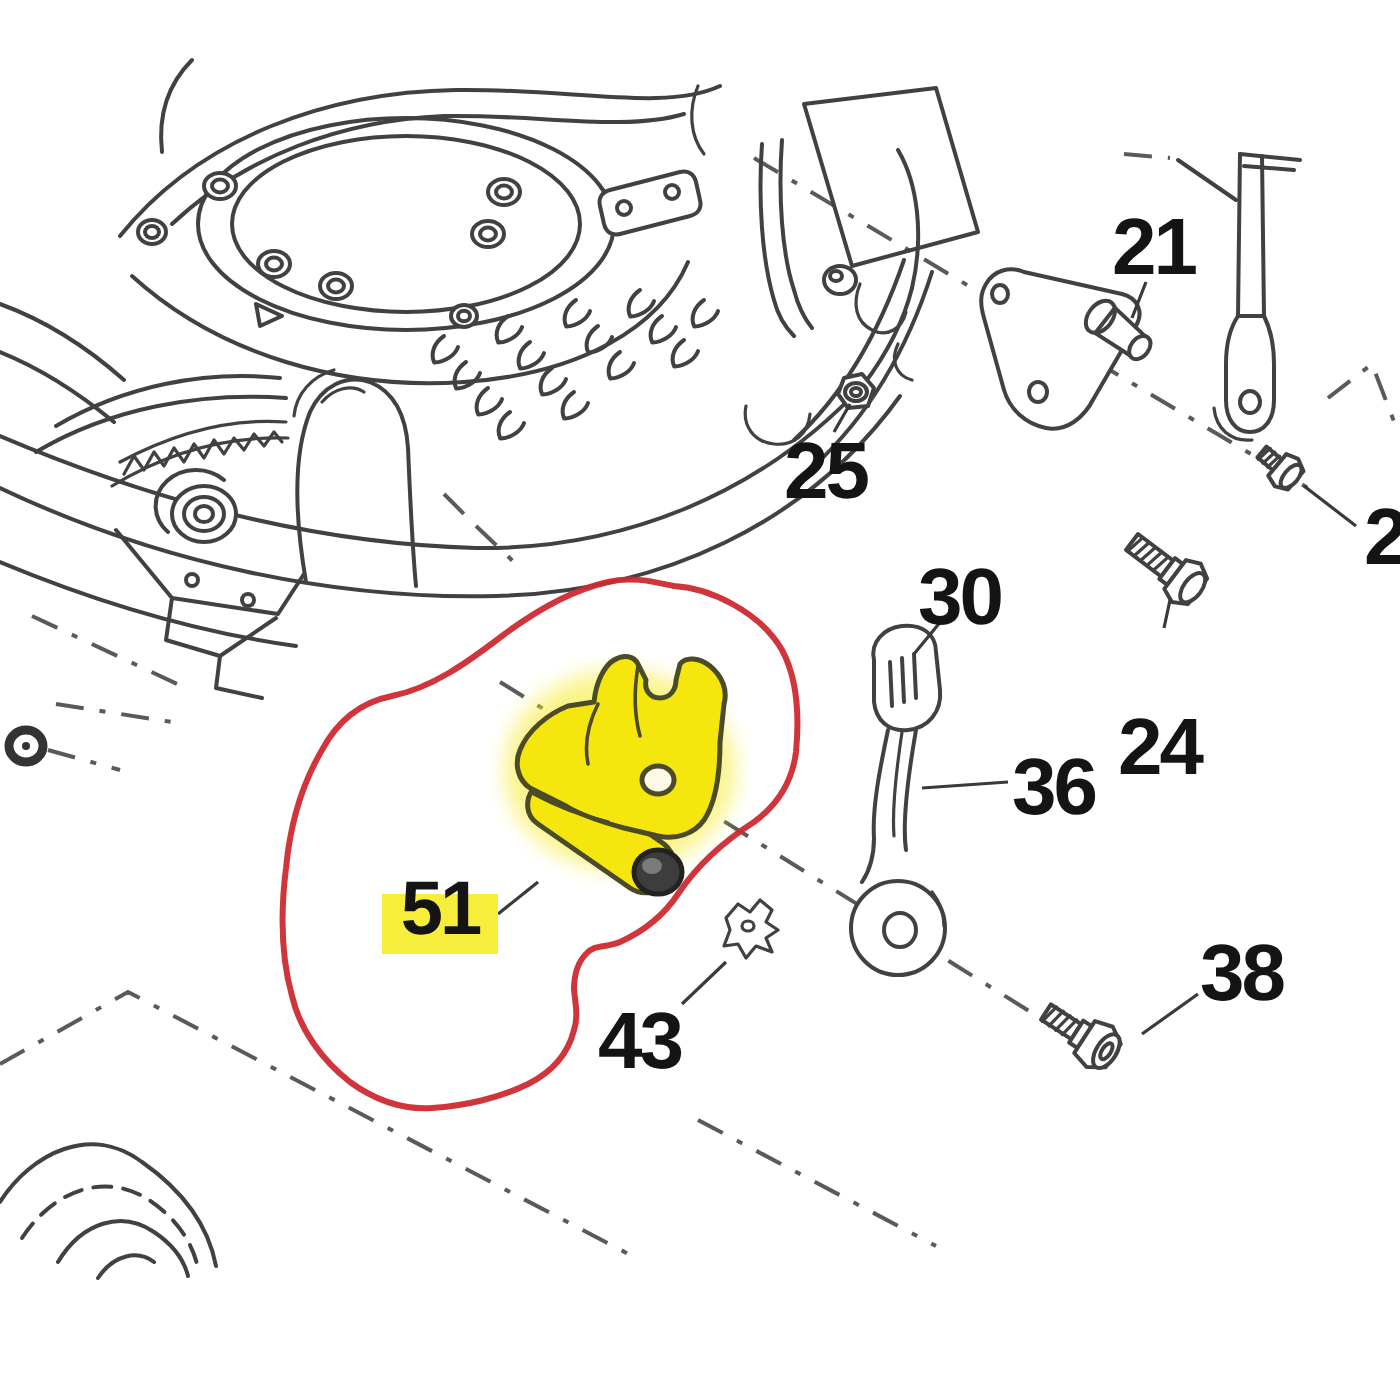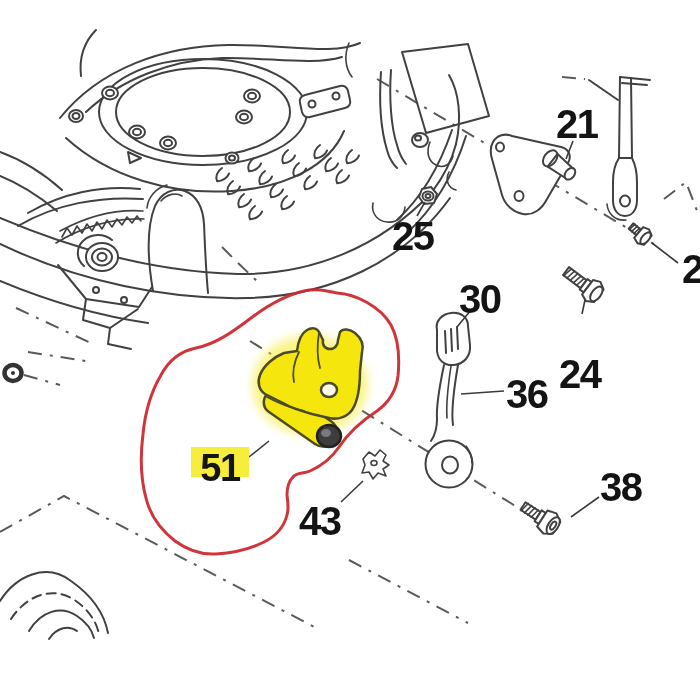--- a/index.html
+++ b/index.html
@@ -22,21 +22,21 @@
        color:var(--label-text);letter-spacing:-1.5px;white-space:nowrap;}
   #lbl-21{left:556px;top:104px;}
   #lbl-25{left:392px;top:216px;}
   #lbl-24{left:559px;top:310px;margin-top:44px;}
   #lbl-54{left:459px;top:279px;}
   #lbl-53{left:506px;top:374px;}
   #lbl-55{left:600px;top:467px;}
   #lbl-43{left:299px;top:501px;text-align:right;}
   #lbl-2{left:682px;top:249px;}
   #lbl-51-wrap{position:absolute;left:191px;top:447px;width:58px;height:30px;
-       background:var(--highlight-label-bg);display:flex;align-items:flex-start;justify-content:center;}
+       background:var(--highlight-label-bg);display:flex;align-items:flex-end;justify-content:center;}
   #lbl-51-wrap span{font-size:38px;font-weight:700;letter-spacing:-1.5px;color:var(--label-text);}
 </style>
 </head>
 <body>
 
 <div class="diagram">
 <svg width="700" height="700" viewBox="0 0 700 700">
   <defs>
     <pattern id="hatch" width="8" height="8" patternUnits="userSpaceOnUse">
       <path d="M0,0 L8,8 M8,0 L0,8" stroke="#5a5a5a" stroke-width="1"></path>

